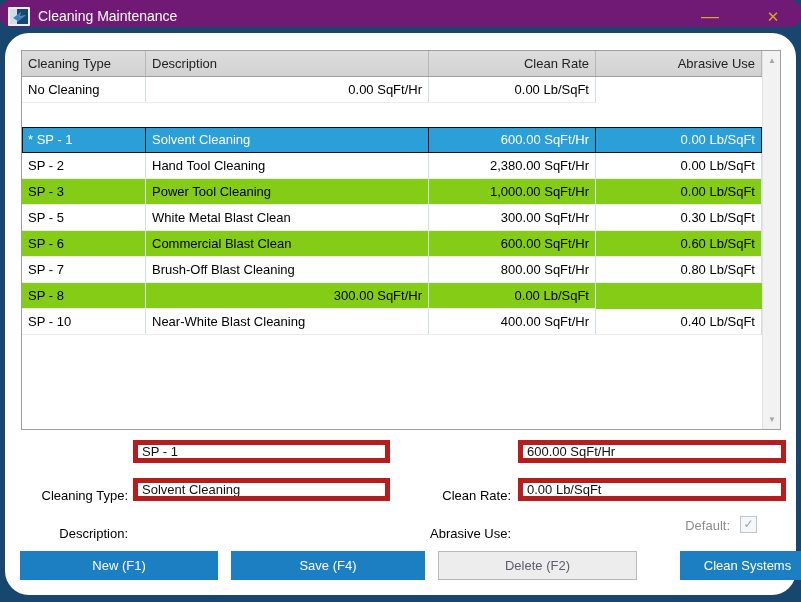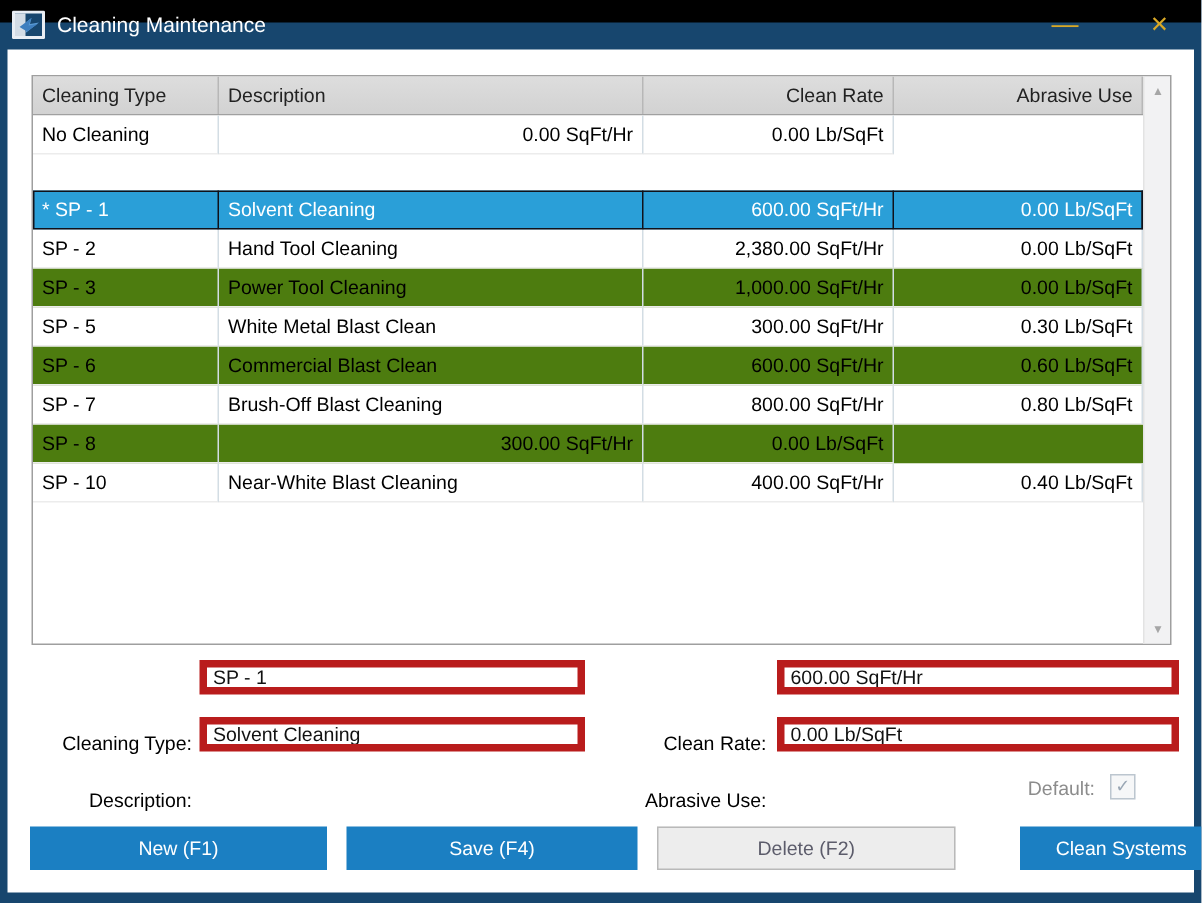--- a/index.html
+++ b/index.html
@@ -2,50 +2,51 @@
 <html><head>
 <meta charset="utf-8">
 <style>
   * { margin:0; padding:0; box-sizing:border-box; }
   html,body { background:#cfd6dd; font-family:"Liberation Sans", sans-serif; }
   .window {
     position:relative; width:801px; height:602px;
     background:#17466e; overflow:hidden;
   }
   .titlebar {
-    position:absolute; left:0; top:0; width:801px; height:15px;
-    background:#000000; color:#fff;
+    position:absolute; left:0; top:0; width:801px; height:27px;
+    background:#701a75; color:#fff;border-radius:11px;
   }
   .app-icon { position:absolute; left:8px; top:7px; width:22px; height:19px; }
   .title-text {
     position:absolute; left:38px; top:0; height:33px; line-height:33px;
     font-size:14px; color:#ffffff;
   }
   .win-btn {
     position:absolute; top:0; width:30px; height:33px; line-height:33px;
     text-align:center; color:#d9a826; font-size:15px; cursor:pointer;
   }
   .btn-min { left:695px; font-size:18px; }
   .btn-close { left:758px; }
   .content {
     position:absolute; left:5px; top:33px; width:791px; height:562px;
     background:#ffffff;
+    border-radius:24px;
   }
   
   .grid {
     position:absolute; left:16px; top:17px; width:760px; height:380px;
     border:1px solid #9f9f9f; background:#fff; font-size:13px;
   }
   .grid-inner { position:absolute; left:0; top:0; right:18px; bottom:0; overflow:hidden; }
   .thead { display:grid; grid-template-columns:124px 283px 167px 166px; height:26px;
     background:linear-gradient(#dddddd,#d2d2d2); border-bottom:1px solid #a0a0a0; }
   .hcell { line-height:25px; padding:0 6px; color:#222; border-right:1px solid #b7b7b7; overflow:hidden; white-space:nowrap; }
   .hcell.right { text-align:right; }
   .trow { display:grid; grid-template-columns:124px 283px 167px 166px; height:26px; background:#fff; }
-  .trow.alt { background:#4d7c0f; }
+  .trow.alt { background:#84cc16; }
   .trow.selected { background:#2a9fd8; color:#fff; outline:1px solid #10121a; outline-offset:-1px;margin-top:24px; }
   .tcell { line-height:25px; padding:0 6px; border-right:1px solid #d3dde4; border-bottom:1px solid #ececec; overflow:hidden; white-space:nowrap; }
   .trow.selected .tcell { border-right:1px solid #10121a; border-bottom:none; }
   .tcell.right { text-align:right; }
   
   .vscroll { position:absolute; right:0; top:0; bottom:0; width:18px; background:#f2f2f3; border-left:1px solid #e3e3e3; }
   .scroll-arrow { position:absolute; left:0; width:18px; height:17px; text-align:center; font-size:8px; line-height:17px; color:#a6a6a6; cursor:pointer; }
   .arrow-up { top:1px; } .arrow-down { bottom:1px; }
   
   .flabel { position:absolute; font-size:13px; color:#000000; text-align:right;margin-top:44px; }

